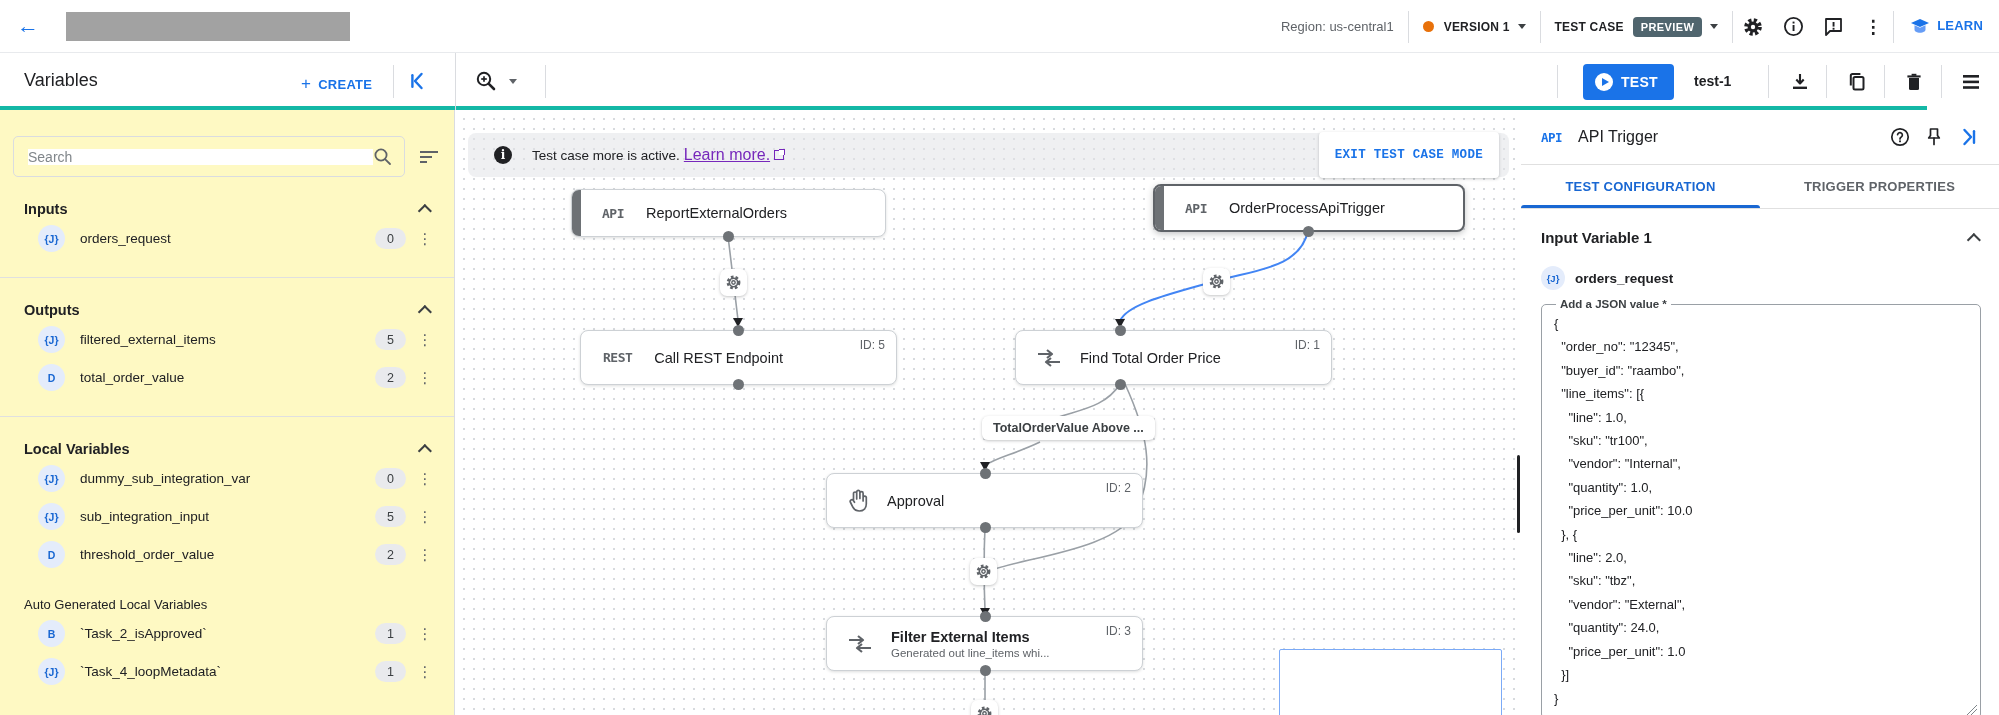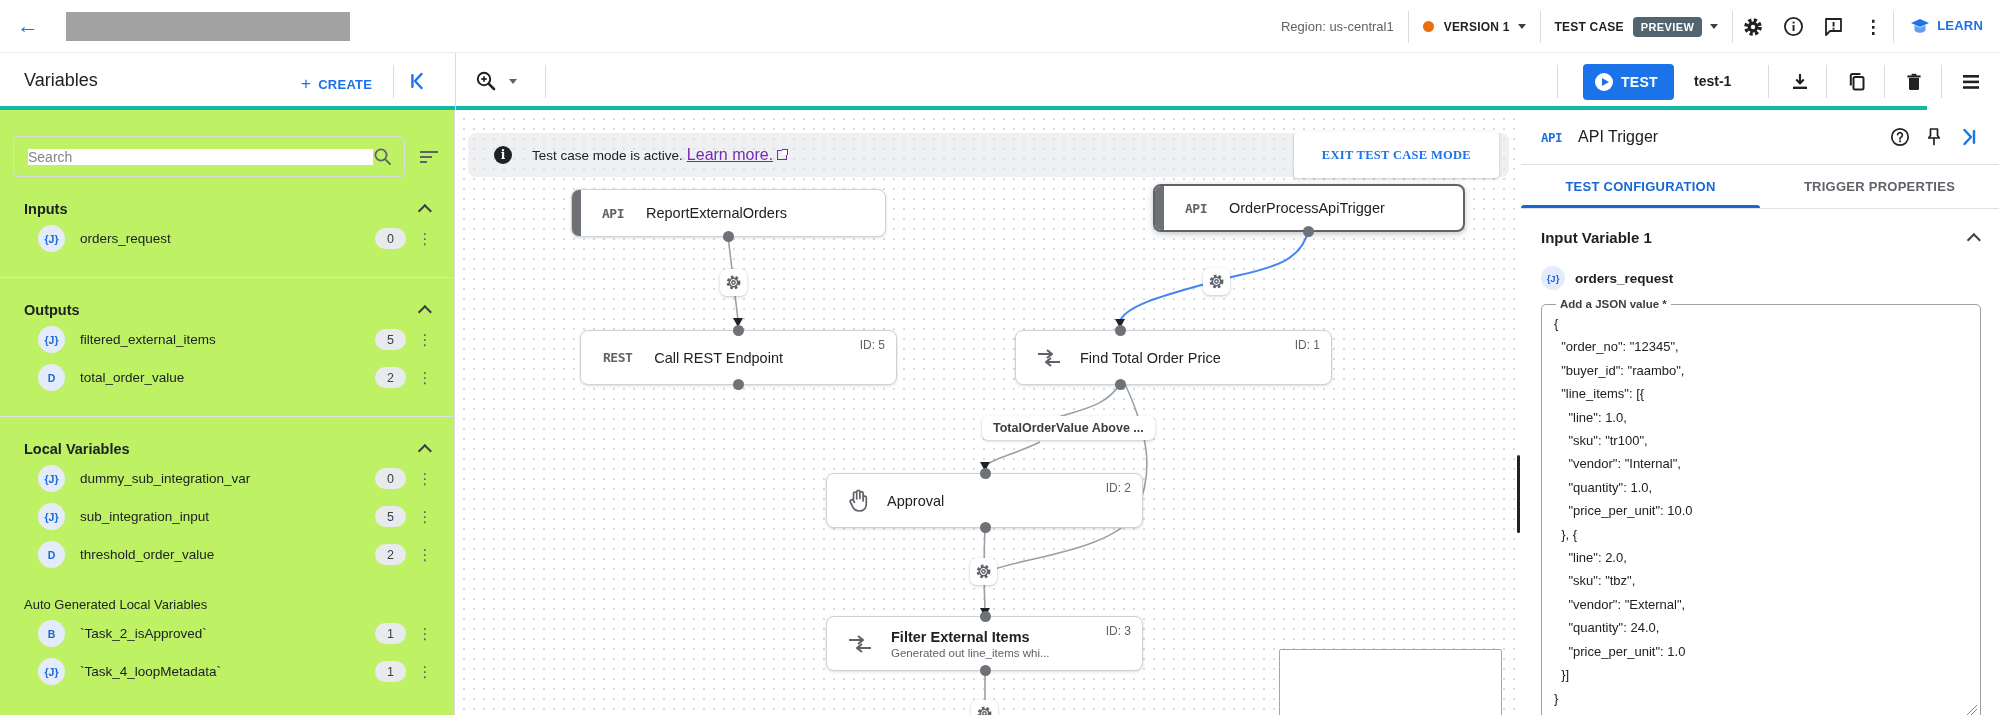--- a/index.html
+++ b/index.html
@@ -41,21 +41,21 @@
     border:none; border-radius:4px; font-size:14px; font-weight:700; letter-spacing:.25px;
     display:flex; align-items:center; padding:0 16px 0 12px; cursor:pointer; font-family:inherit; }
   .play-circle { width:18px; height:18px; border-radius:50%; background:#fff; margin-right:8px; position:relative; }
   .play-circle::after { content:""; position:absolute; left:7px; top:4.5px; width:0; height:0;
     border-left:7px solid #1a73e8; border-top:4.5px solid transparent; border-bottom:4.5px solid transparent; }
   .test-name { position:absolute; left:1694px; top:20px; font-size:14px; font-weight:700; color:#202124; }
   .tool-ic { position:absolute; top:11px; width:36px; height:36px; display:flex; align-items:center;
     justify-content:center; cursor:pointer; }
 
   
-  .sidebar { position:absolute; left:0; top:110px; width:455px; height:605px; background:#bef264;
+  .sidebar { position:absolute; left:0; top:110px; width:455px; height:605px; background:#fef9c3;
     border-right:1px solid #dadce0; overflow:hidden; }
   .search-row { display:flex; align-items:center; margin:26px 14px 0 13px; }
   .search-box { flex:1; height:41px; border:1px solid #dadce0; border-radius:5px; display:flex; align-items:center;
     padding:0 12px 0 14px; }
   .search-box input { border:none; outline:none; flex:1; font-size:14px; color:#202124; font-family:inherit; }
   .search-box input::placeholder { color:#80868b; }
   .sort-ic { margin-left:13px; cursor:pointer; }
   .sec-head { display:flex; align-items:center; justify-content:space-between; padding:0 22px 0 24px; margin-top:24px; }
   .sec-head .t { font-size:14.5px; font-weight:700; color:#202124; }
   .sub-head { padding:0 22px 0 24px; margin-top:26px; font-size:13px; font-weight:400; color:#202124; }
@@ -78,22 +78,22 @@
   .banner { position:absolute; left:13px; top:23px; width:1041px; height:44px; background:rgba(225,228,232,0.55);
     border-radius:8px; display:flex; align-items:center; padding:0 10px 0 26px; }
   .banner-info { width:18px; height:18px; border-radius:50%; background:#202124; color:#fff; font-size:12px;
     font-weight:700; display:flex; align-items:center; justify-content:center; font-family:"DejaVu Serif", serif; }
   .banner-text { margin-left:20px; font-size:13.5px; color:#202124; }
   .banner-link { color:#7627bb; text-decoration:underline; margin-left:4px; cursor:pointer; }
   .ext-ic { display:inline-block; width:10px; height:10px; border:1.5px solid #7627bb; margin-left:4px; position:relative; }
   .ext-ic::after { content:""; position:absolute; right:-2px; top:-2px; width:5px; height:5px;
     border-top:1.5px solid #7627bb; border-right:1.5px solid #7627bb; background:#fff; }
   .exit-btn { margin-left:auto; background:#fff; color:#1a73e8; font-size:12.5px; font-weight:700; letter-spacing:.3px;
-    border:none; border-radius:4px; height:46px; padding:0 28px; box-shadow:0 1px 3px rgba(60,64,67,.3);
-    cursor:pointer; font-family:Liberation Serif, serif; }
+    border:none; border-radius:4px; height:46px; padding:0 16px; box-shadow:0 1px 3px rgba(60,64,67,.3);
+    cursor:pointer; font-family:Liberation Mono, monospace; }
 
   .node { position:absolute; background:#fff; border:1px solid #cdd1d5; border-radius:8px;
     box-shadow:0 1px 3px rgba(60,64,67,.18); display:flex; align-items:center; }
   .node .badge { font-family:"DejaVu Sans Mono", monospace; font-size:13px; font-weight:700; color:#5f6368;
     letter-spacing:-0.5px; margin:0 22px 0 22px; }
   .node .nlabel { font-size:14.5px; color:#202124; }
   .node .nid { position:absolute; top:7px; right:11px; font-size:12px; color:#5f6368; }
   .node.trigger { overflow:hidden; }
   .node.trigger::before { content:""; position:absolute; left:0; top:0; bottom:0; width:9px; background:#6d7175; }
   .node.trigger .badge { margin-left:30px; }
@@ -356,21 +356,21 @@
     <path d="M670,274 C692,322 700,360 682,400 C664,440 565,448 534,461" fill="none" stroke="#9aa0a6" stroke-width="1.6"></path>
 
     <path d="M530,417 C529,440 529,475 530,500" fill="none" stroke="#9aa0a6" stroke-width="1.6"></path>
     <polygon points="530,507 525,498 535,498" fill="#202124"></polygon>
 
     <path d="M530,560 L530,600" fill="none" stroke="#9aa0a6" stroke-width="1.6"></path>
   </svg>
 
   <div class="banner">
     <span class="banner-info">i</span>
-    <span class="banner-text">Test case mode is active.</span>
+    <span class="banner-text">Test case more is active.</span>
     <span class="banner-link">Learn more.</span>
     <span class="ext-ic"></span>
     <button class="exit-btn">EXIT TEST CASE MODE</button>
   </div>
 
   <div class="node trigger" style="left:116px;top:79px;width:315px;height:48px;">
     <span class="badge">API</span>
     <span class="nlabel">ReportExternalOrders</span>
   </div>
   <div class="cdot" style="left:268px;top:121px;"></div>

